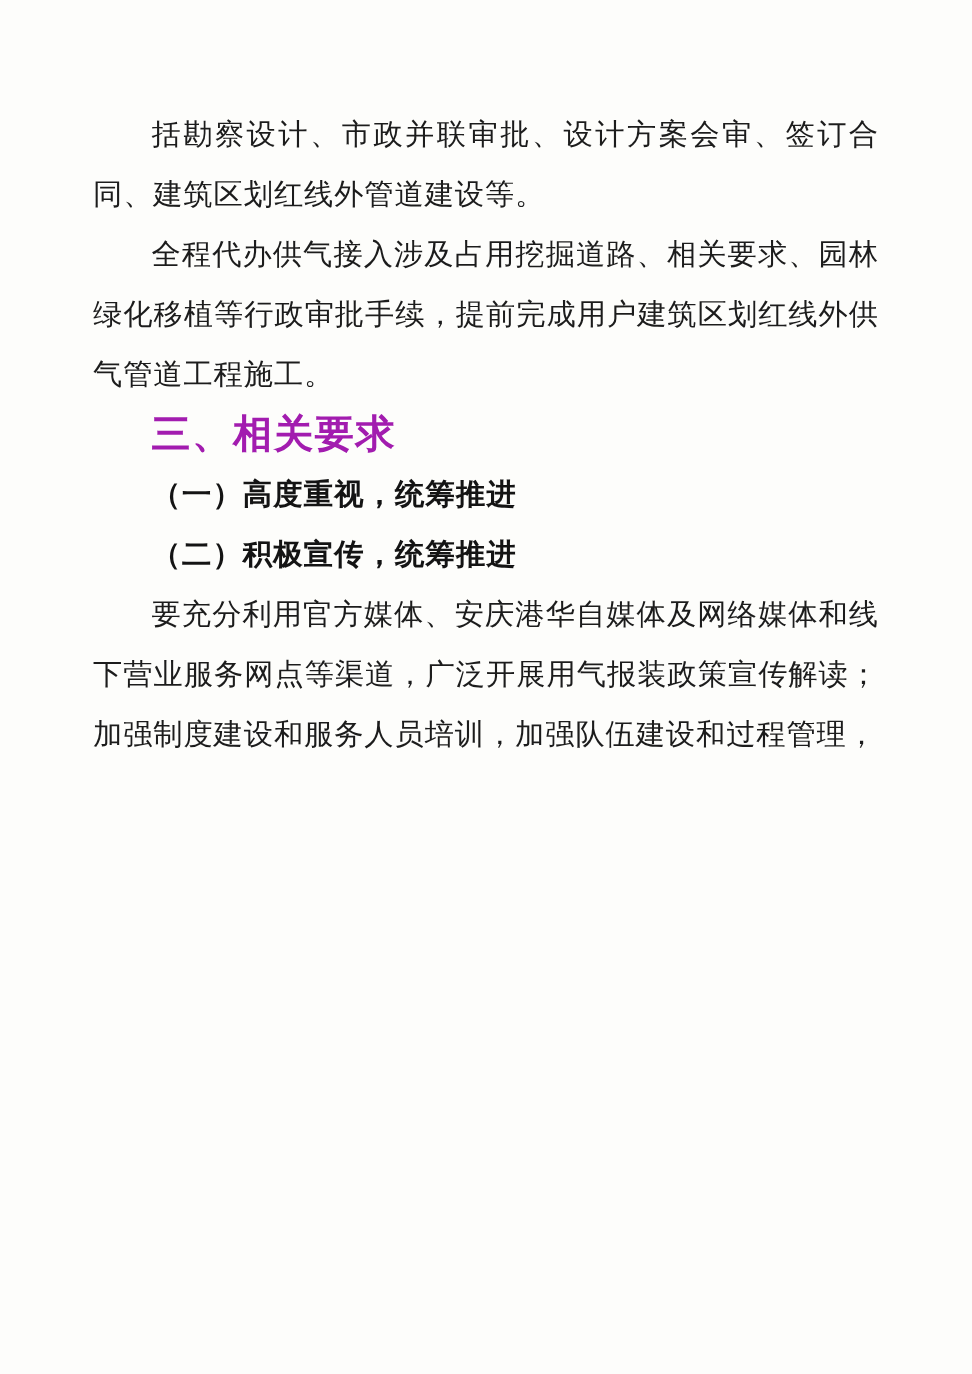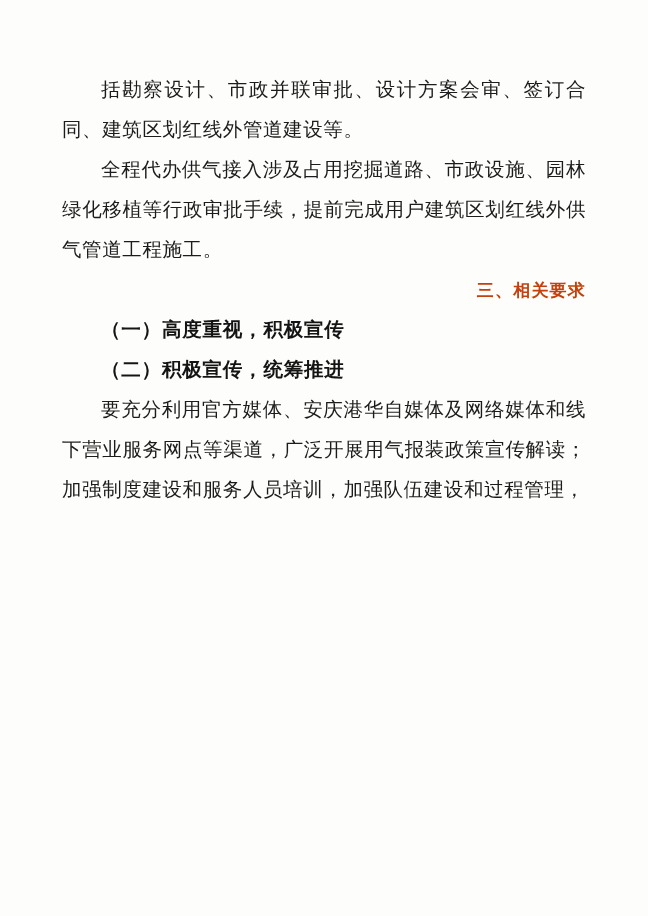--- a/index.html
+++ b/index.html
@@ -40,47 +40,46 @@
     font-size: 19.5px;
     line-height: 40px;
     letter-spacing: 0.8px;
     margin: 0;
     text-indent: 39px;
     font-weight: bold;
     color: #141414;
     font-family: "DejaVu Sans", "Liberation Sans", sans-serif;
   }
   .section-heading {
-    font-size: 17px;
+    font-size: 26px;
     line-height: 40px;
     letter-spacing: 1.2px;
     margin: 0;
     text-indent: 39px;
     font-weight: bold;
-    color: #c2410c;
+    color: #a21caf;
     font-family: "DejaVu Sans", "Liberation Sans", sans-serif;
-    text-align: right;
   }
 </style>
 </head>
 <body>
 
 <div class="page">
   <div class="doc-body">
 
     <p class="para indent">括勘察设计、市政并联审批、设计方案会审、签订合同、建筑区划红线外管道建设等。</p>
 
 
-    <p class="para indent">全程代办供气接入涉及占用挖掘道路、市政设施、园林绿化移植等行政审批手续，提前完成用户建筑区划红线外供气管道工程施工。</p>
+    <p class="para indent">全程代办供气接入涉及占用挖掘道路、相关要求、园林绿化移植等行政审批手续，提前完成用户建筑区划红线外供气管道工程施工。</p>
 
 
 
     <p class="section-heading">三、相关要求</p>
 
-    <p class="subheading">（一）高度重视，积极宣传</p>
+    <p class="subheading">（一）高度重视，统筹推进</p>
 
 
     <p class="subheading">（二）积极宣传，统筹推进</p>
 
     <p class="para indent">要充分利用官方媒体、安庆港华自媒体及网络媒体和线下营业服务网点等渠道，广泛开展用气报装政策宣传解读；加强制度建设和服务人员培训，加强队伍建设和过程管理，</p>
 
   </div>
 </div>
 
 </body></html>

